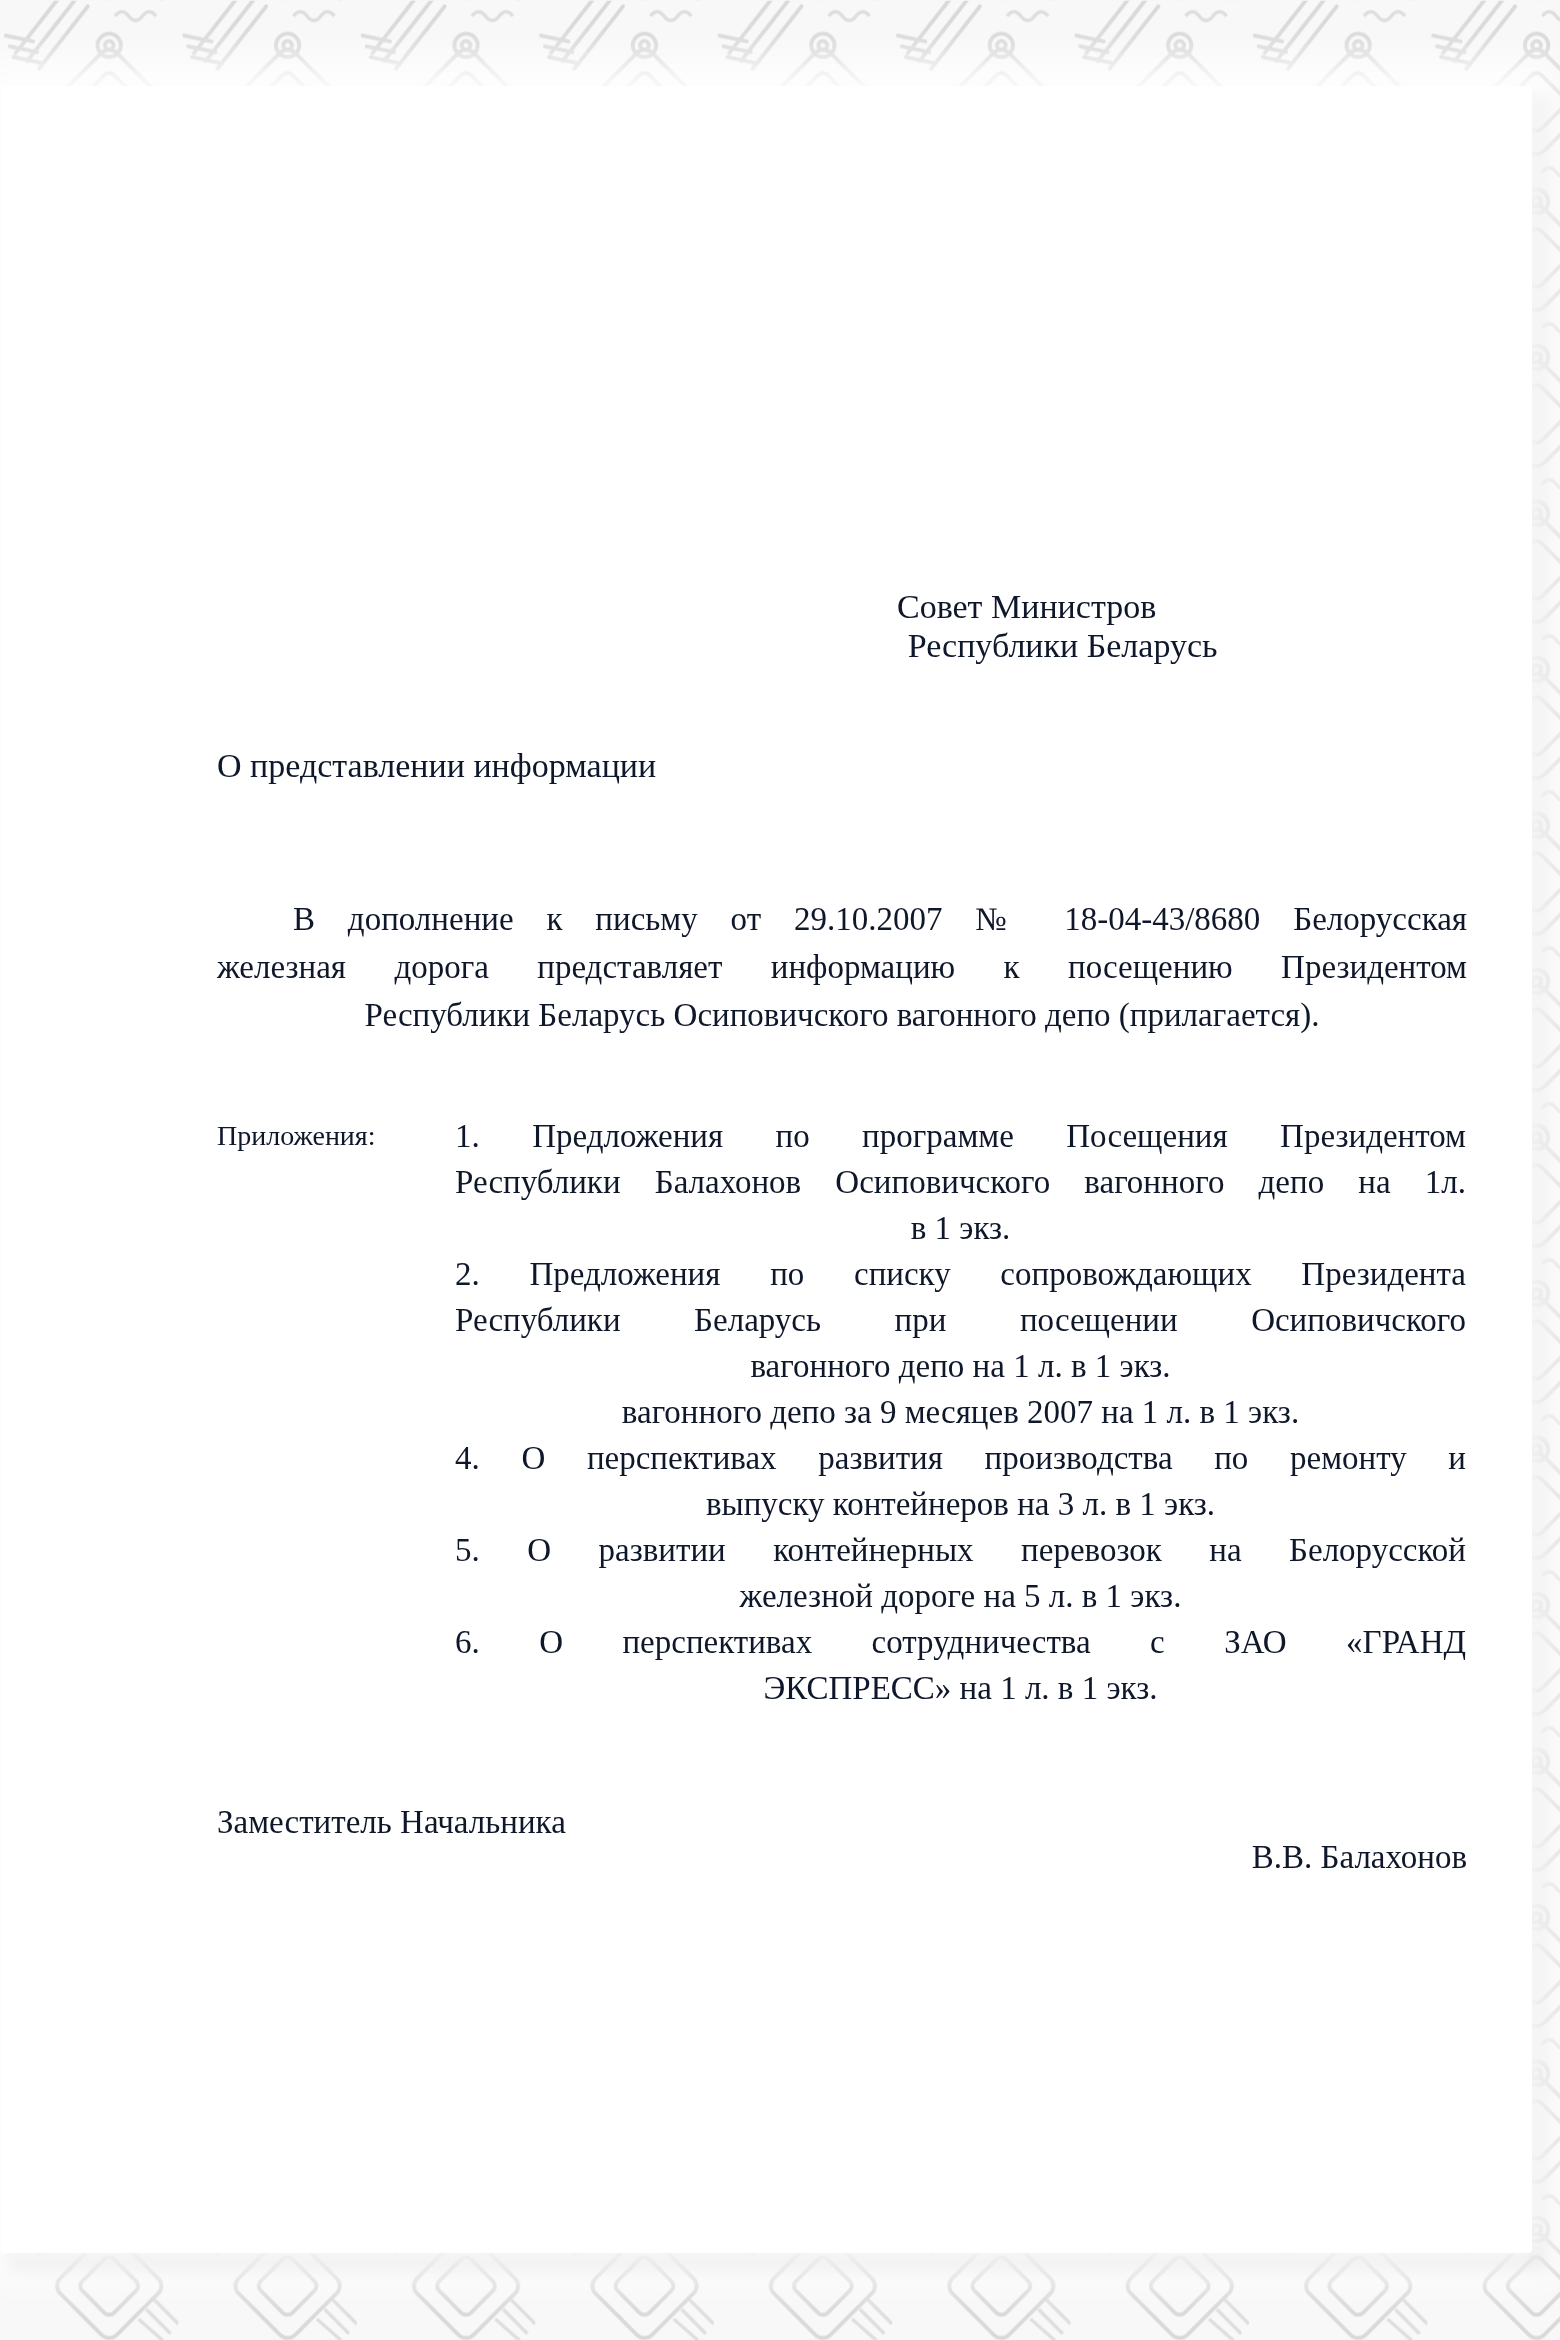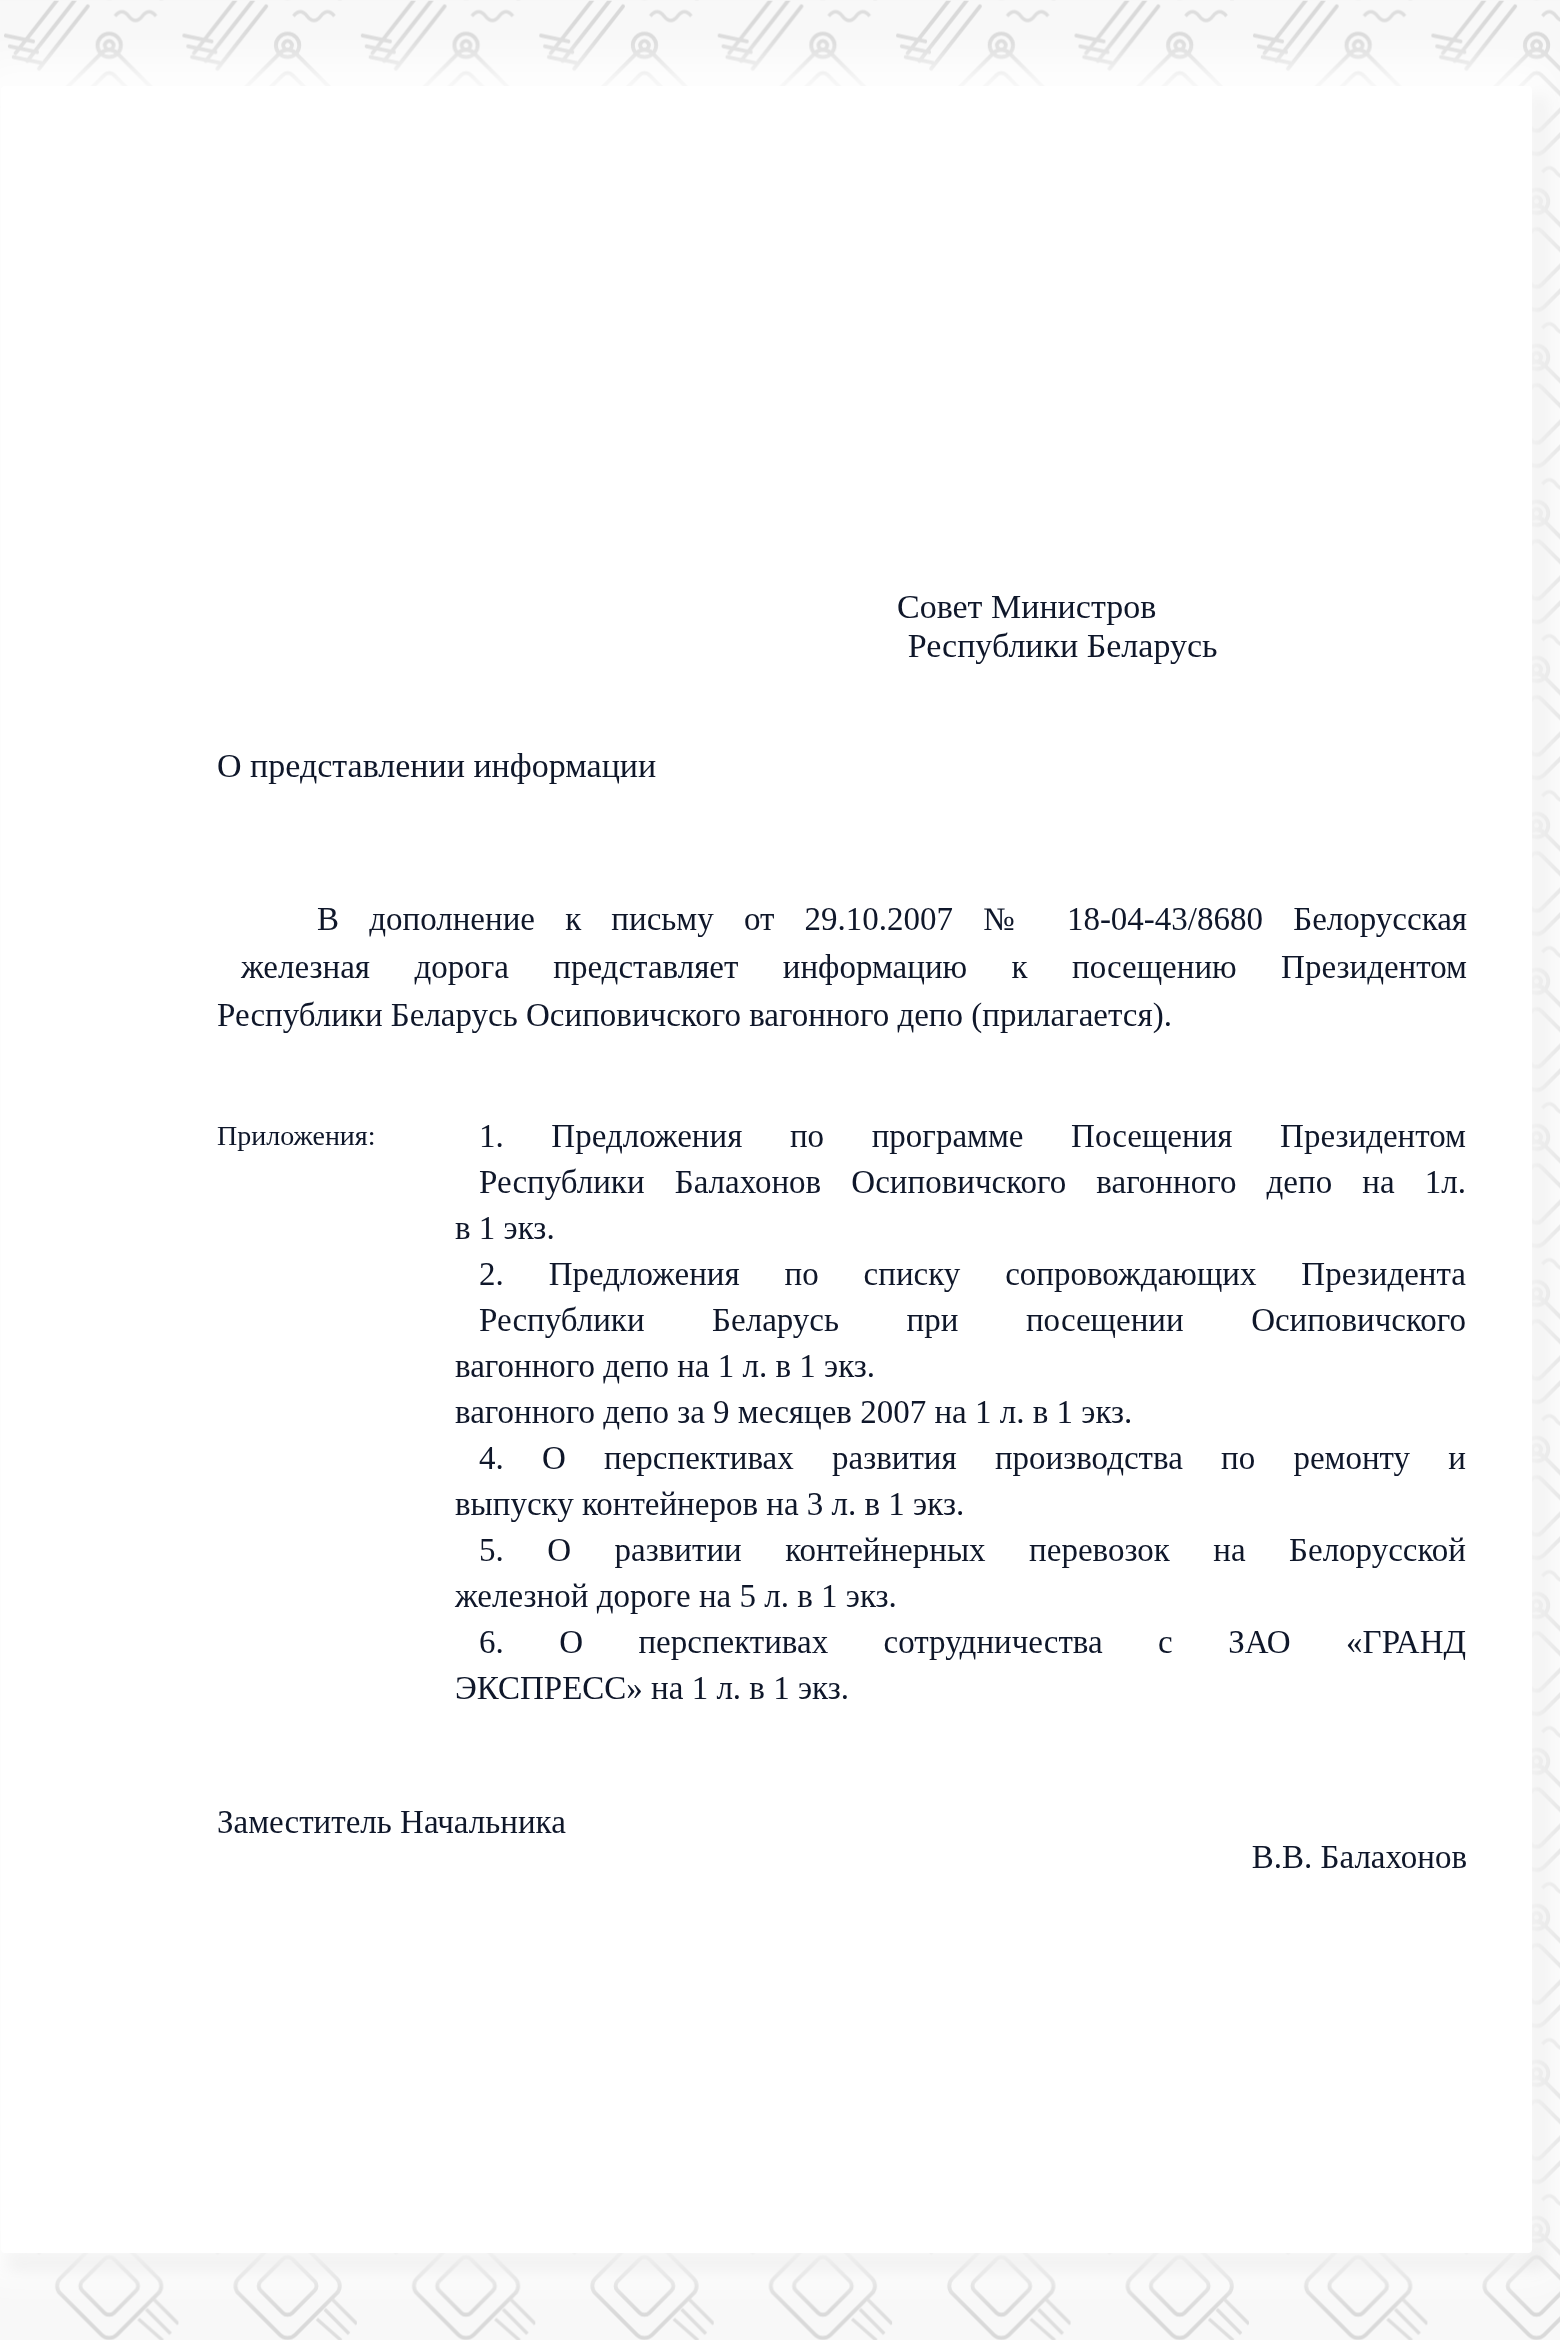--- a/index.html
+++ b/index.html
@@ -46,23 +46,22 @@
     left: 216px; top: 809px;
     width: 1250px;
     font-size: 33px; line-height: 48px;
   }
   .indent { text-indent: 76px; }
 
   .jline {
     text-align: justify;
     text-align-last: justify;
     text-justify: inter-word;
-    margin-left: 24px;
   }
-  .lline { text-align: left; }
+  .lline { text-align: center; }
 
   .attach-label {
     left: 216px; top: 1027px;
     font-size: 28px; line-height: 46px;
     white-space: nowrap;
   }
   .attach-list {
     left: 454px; top: 1027px;
     width: 1011px;
     font-size: 33px; line-height: 46px;

